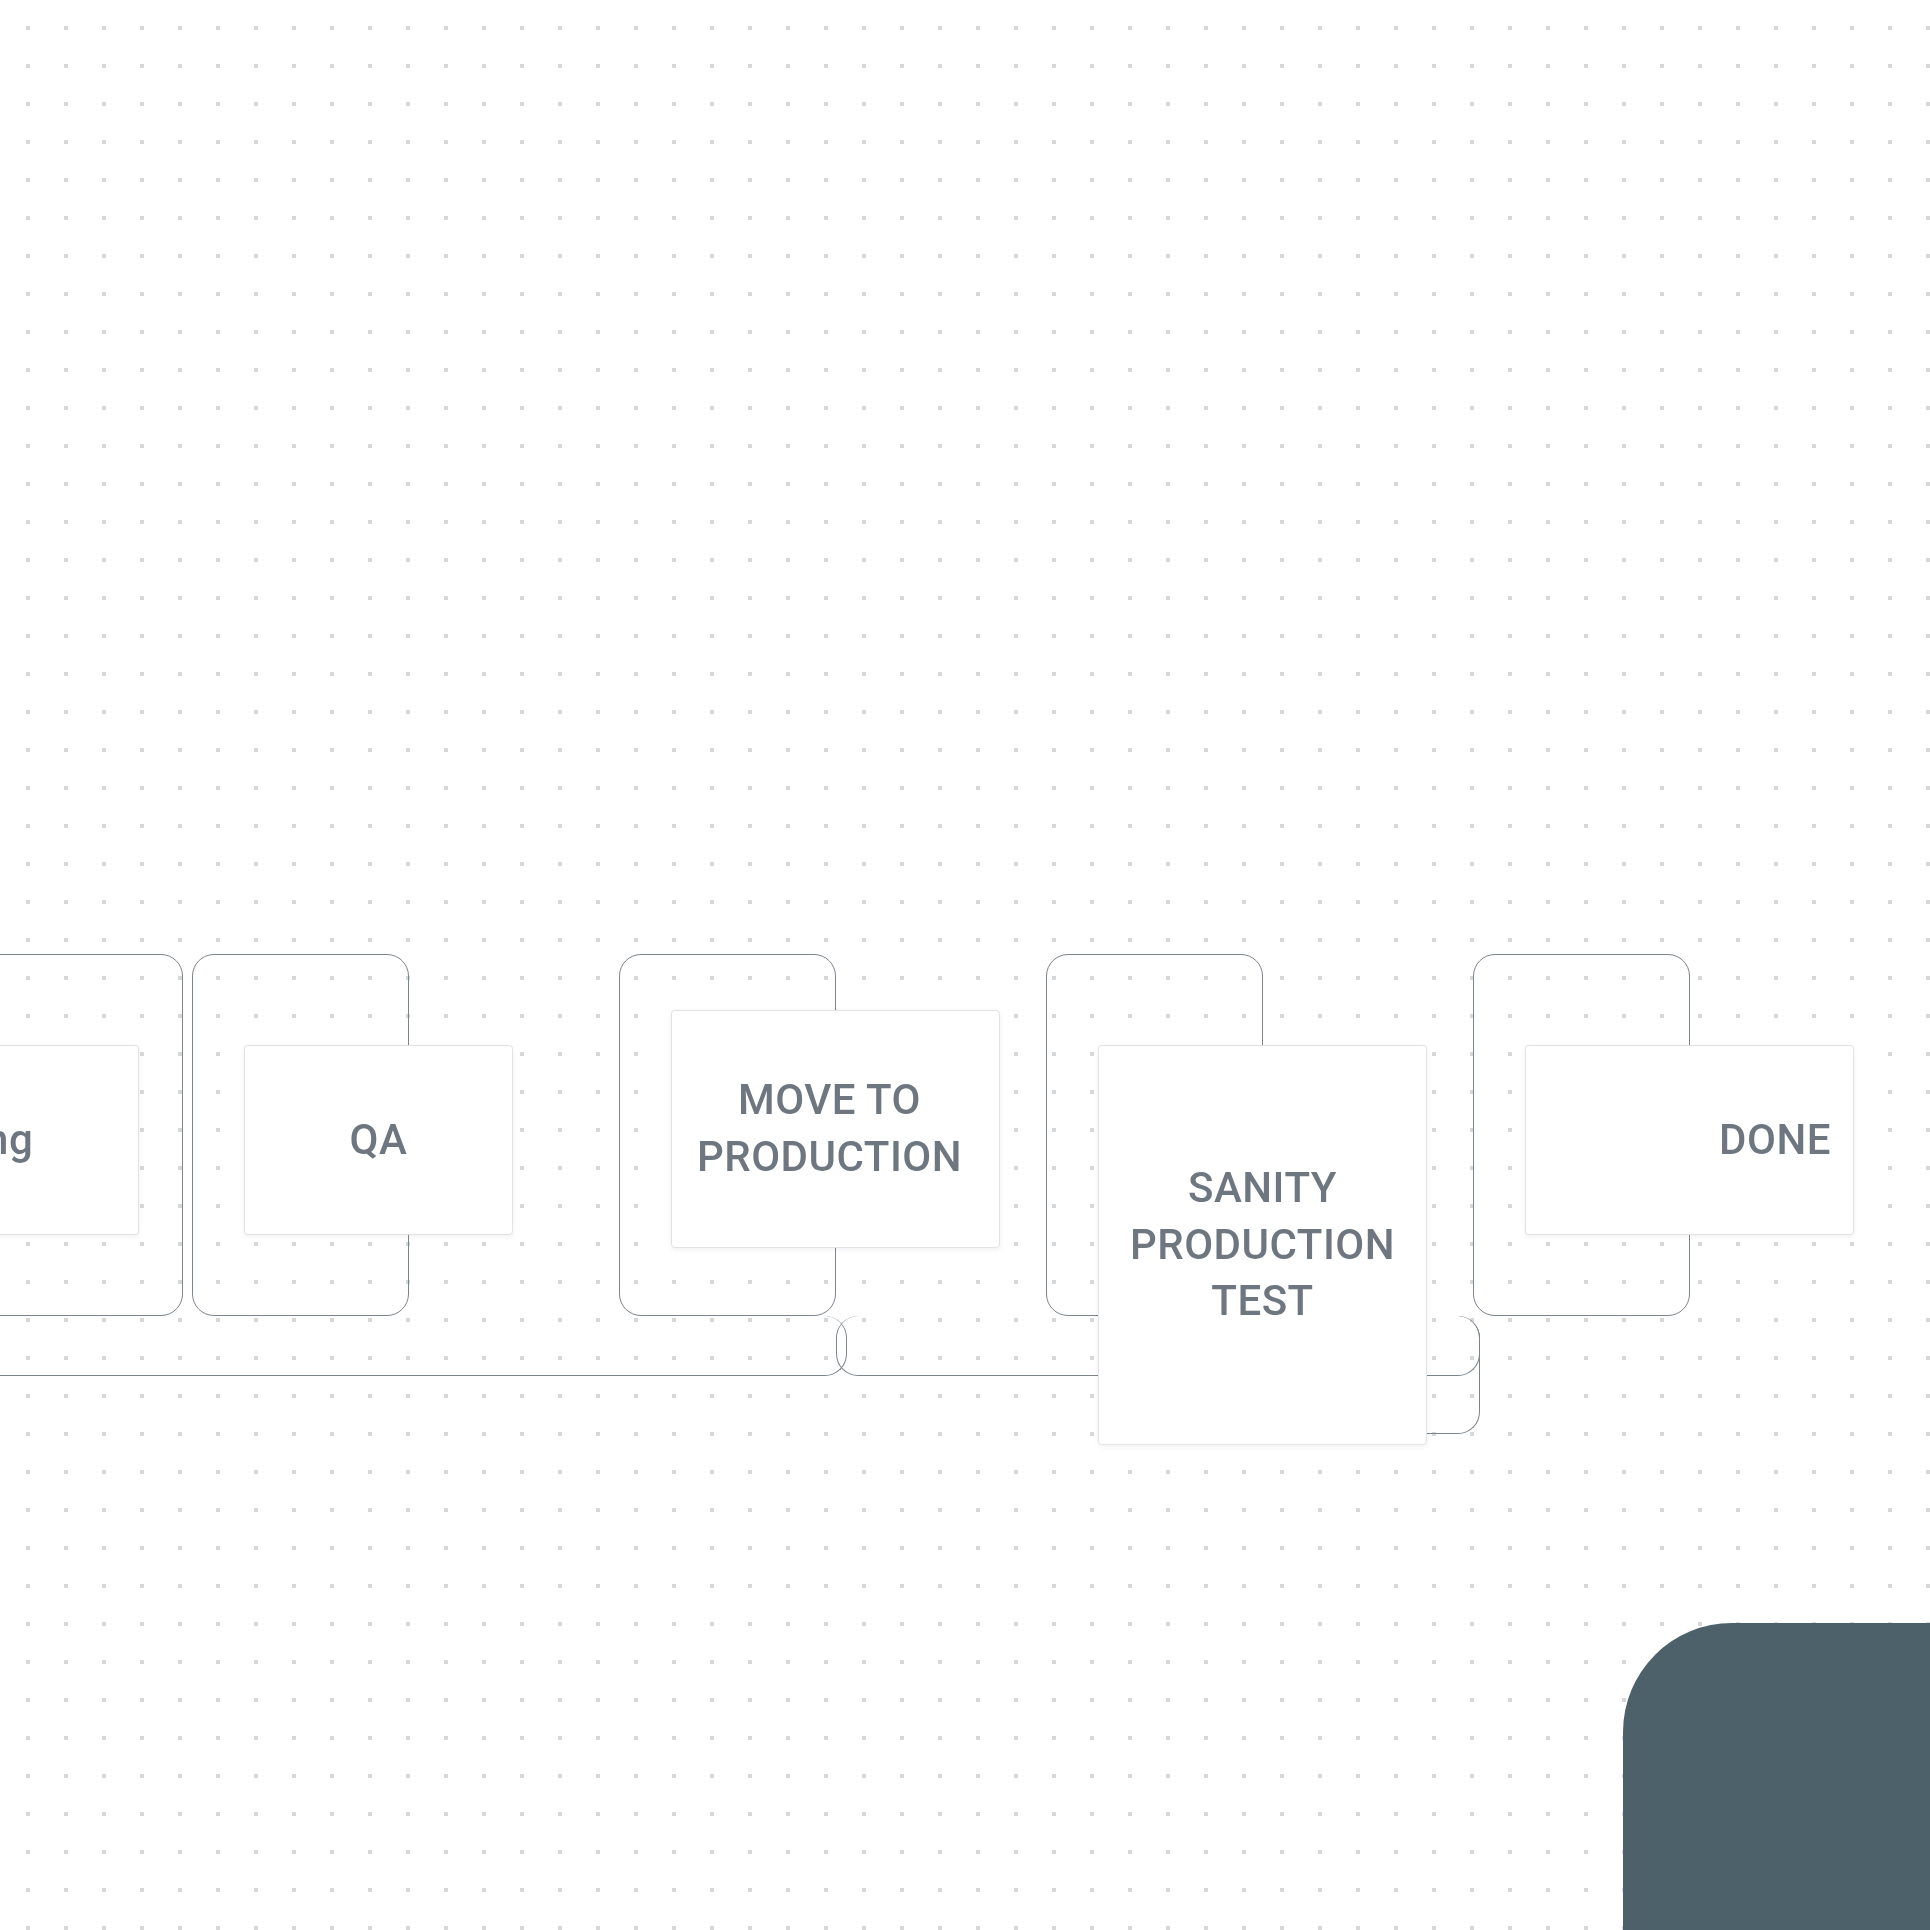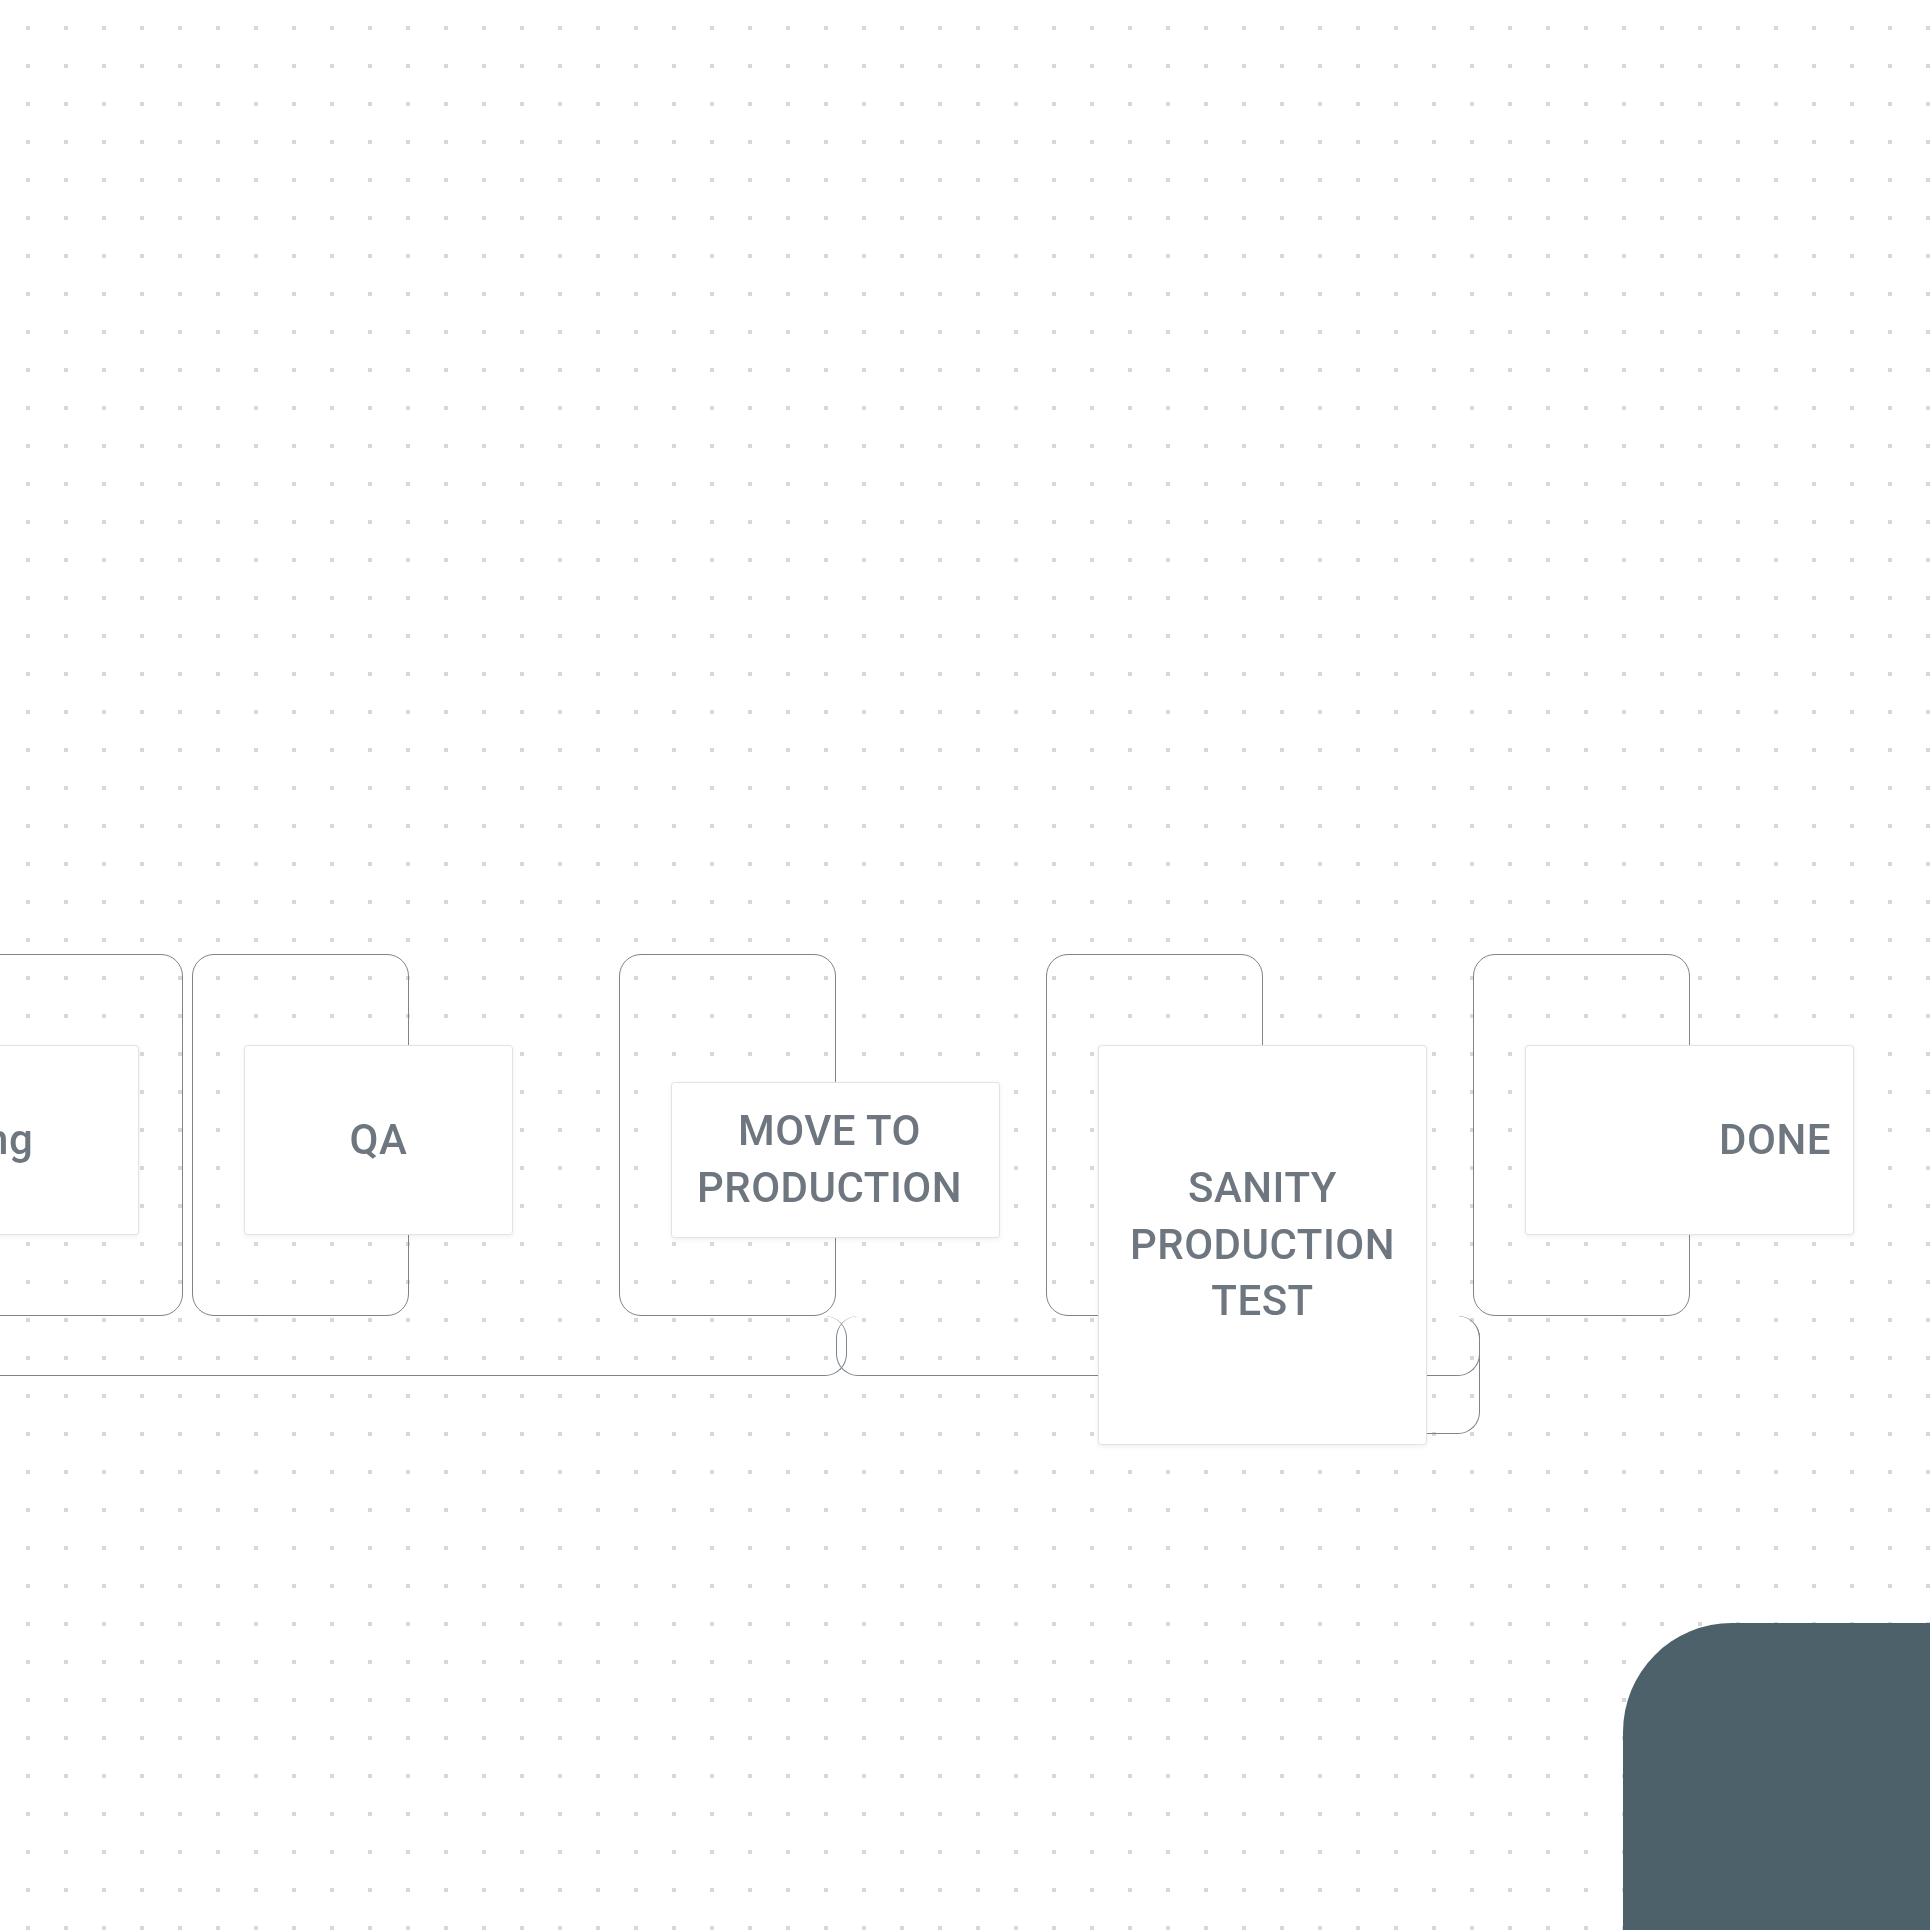--- a/index.html
+++ b/index.html
@@ -90,21 +90,21 @@
 
   <div class="card" style="left:-190px; top:1045px; width:329px; height:190px;">
     <span>ge
 ing</span>
   </div>
 
   <div class="card" style="left:244px; top:1045px; width:269px; height:190px;">
     <span>QA</span>
   </div>
 
-  <div class="card" style="left:671px; top:1082px; width:329px; height:156px;padding-left:10px;">
+  <div class="card" style="left:671px; top:1010px; width:329px; height:238px;padding-left:10px;">
     <span>MOVE TO PRODUCTION</span>
   </div>
 
   <div class="card" style="left:1098px; top:1045px; width:329px; height:400px;text-align:center;">
     <span>SANITY PRODUCTION TEST</span>
   </div>
 
   <div class="card" style="left:1525px; top:1045px; width:329px; height:190px;justify-content:flex-end;">
     <span>DONE</span>
   </div>

